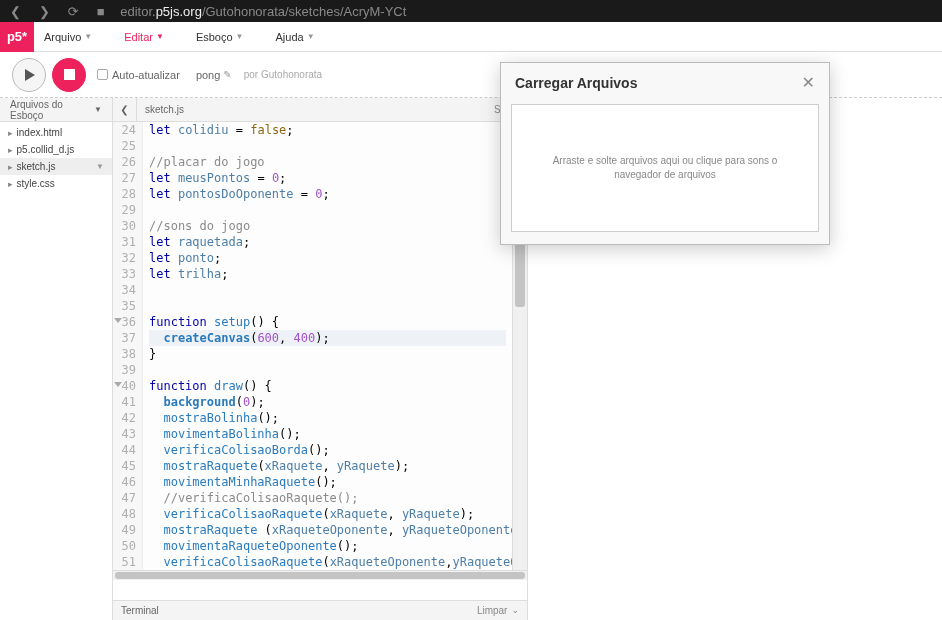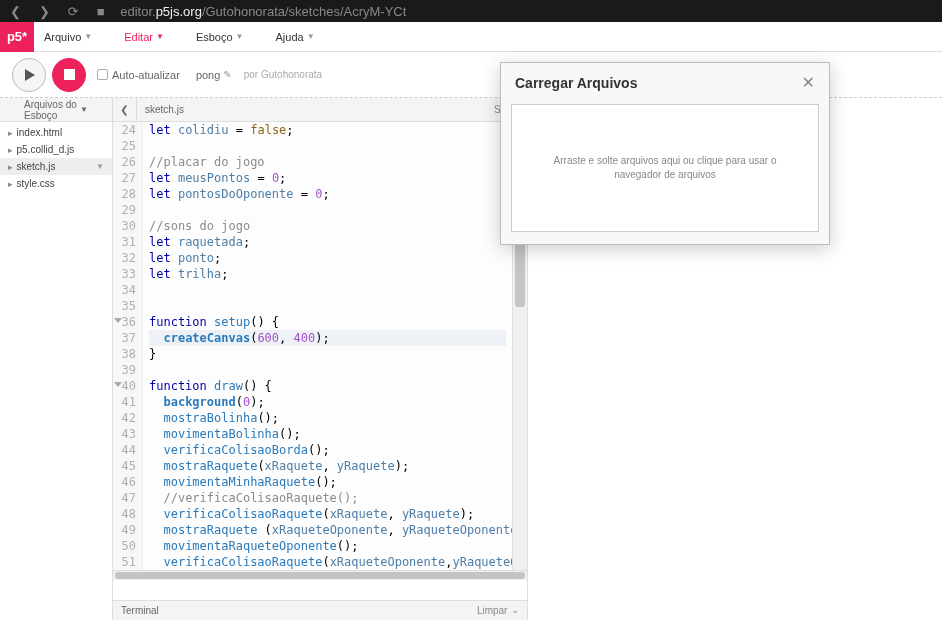--- a/index.html
+++ b/index.html
@@ -20,21 +20,21 @@
   .stop-btn { background: #ed225d; border-color: #ed225d; }
   .play-tri { width:0; height:0; border-left: 10px solid #555; border-top: 6px solid transparent; border-bottom: 6px solid transparent; margin-left:2px; }
   .stop-sq { width: 11px; height: 11px; background: #fff; }
   .auto { display:flex; align-items:center; gap:4px; color:#666; font-size:11px; margin-left:5px; }
   .checkbox { width:11px; height:11px; border:1px solid #aaa; border-radius:2px; }
   .sketch-name { color:#666; font-size:11px; margin-left:10px; display:flex; align-items:center; gap:3px; }
   .pencil { color:#999; font-size:10px; }
   .by { color:#aaa; font-size:10px; margin-left:6px; }
   .main { display:flex; height: calc(100% - 22px - 30px - 46px); }
   .sidebar { width:113px; border-right:1px solid #ddd; background:#fff; }
-  .sb-head { height:24px; background:#f4f4f4; display:flex; align-items:center; padding:0 24px; font-size:10px; color:#666; justify-content:space-between; border-bottom:1px solid #ddd; }
+  .sb-head { height:24px; background:#f4f4f4; display:flex; align-items:center; padding:0 10px; font-size:10px; color:#666; justify-content:space-between; border-bottom:1px solid #ddd; }
   .sb-files { padding: 2px 0; }
   .file { display:flex; align-items:center; gap:4px; padding: 3px 8px; font-size:10px; color:#444; cursor:pointer; }
   .file.sel { background:#eee; }
   .file-icon { color:#888; font-size:9px; }
   .file-more { margin-left:auto; color:#999; font-size:8px; }
   .editor-wrap { flex:1; display:flex; flex-direction:column; min-width:0; }
   .ed-head { height:24px; background:#f4f4f4; border-bottom:1px solid #ddd; display:flex; align-items:center; font-size:10px; color:#666; }
   .back { width:24px; height:24px; display:flex; align-items:center; justify-content:center; border-right:1px solid #ddd; cursor:pointer; }
   .fname { padding:0 8px; }
   .saved { margin-left:auto; padding-right:8px; color:#888; }
@@ -205,15 +205,15 @@
 
   <div class="preview"></div>
 </div>
 
 <div class="modal">
   <div class="modal-head">
     <div class="modal-title">Carregar Arquivos</div>
     <div class="modal-close">✕</div>
   </div>
   <div class="dropzone">
-    <div class="drop-txt">Arraste e solte arquivos aqui ou clique para usar o navegador de arquivos</div>
+    <div class="drop-txt">Arraste e solte arquivos aqui ou clique para sons o navegador de arquivos</div>
   </div>
 </div>
 
 </body></html>

